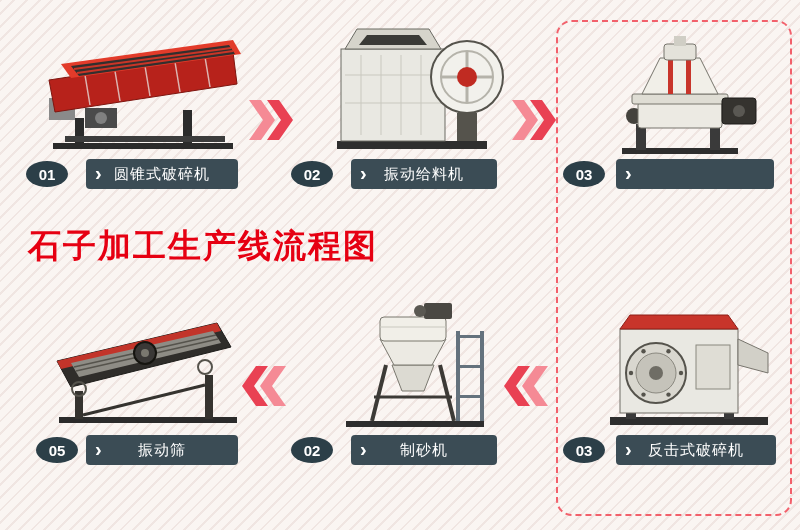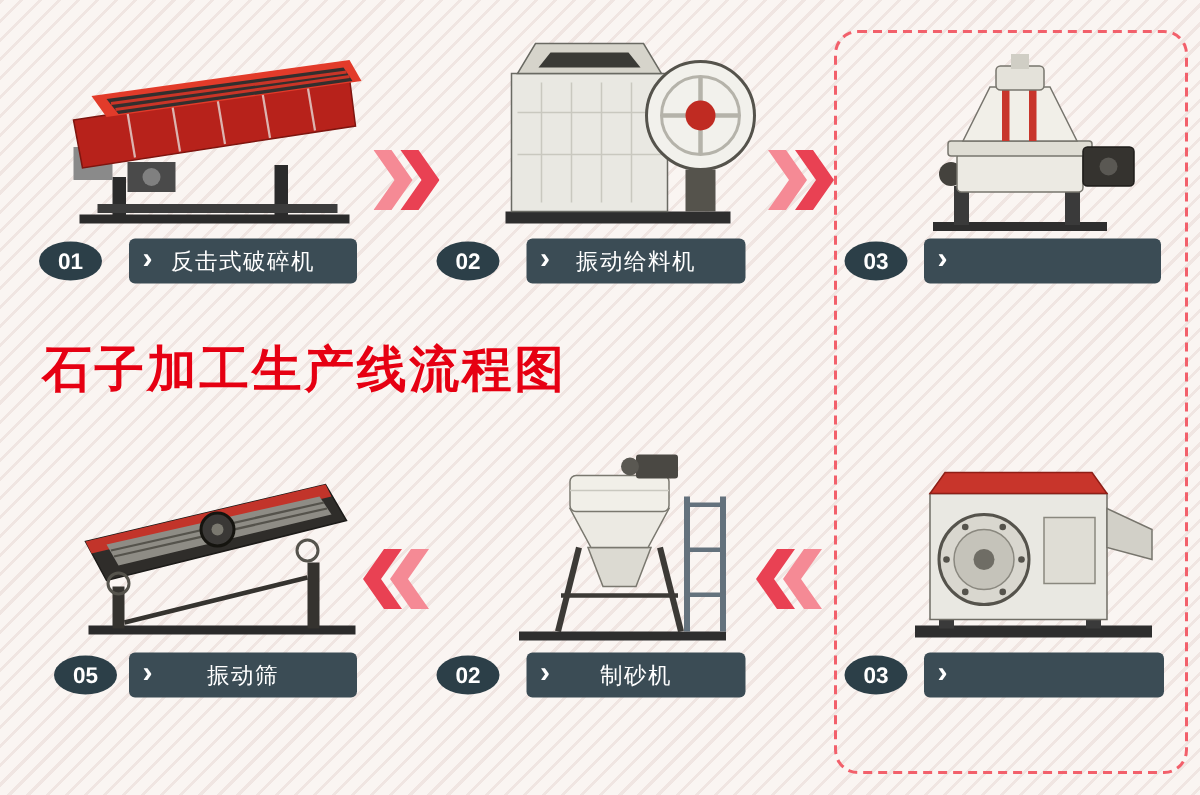--- a/index.html
+++ b/index.html
@@ -55,21 +55,21 @@
     <polygon points="26,36 198,12 206,26 36,50" fill="#e23b2a"></polygon>
     <polygon points="36,38 194,17 200,26 44,48" fill="#332f2e"></polygon>
     <line x1="39" y1="41" x2="196" y2="20" stroke="#c93527" stroke-width="2"></line>
     <line x1="42" y1="45" x2="198" y2="23" stroke="#c93527" stroke-width="2"></line>
     <rect x="50" y="80" width="32" height="20" fill="#4a4a4a"></rect>
     <circle cx="66" cy="90" r="6" fill="#808080"></circle>
   </svg>
   <div class="badge" style="left:26px;top:161px">01</div>
   <div class="label-box" style="left:86px;top:159px;width:152px">
     <span class="chev">›</span>
-    <span>反击式破碎机</span>
+    <span>圆锥式破碎机</span>
   </div>
 
   <svg class="arrow" style="left:249px;top:100px" width="44" height="40" viewBox="0 0 44 40">
     <polygon class="light" points="0,0 12,0 26,20 12,40 0,40 14,20"></polygon>
     <polygon class="dark" points="18,0 30,0 44,20 30,40 18,40 32,20"></polygon>
   </svg>
 
   <svg class="machine" style="left:325px;top:15px" width="180" height="140" viewBox="0 0 180 140">
     <rect x="12" y="126" width="150" height="8" fill="#2e2e2e"></rect>
     <rect x="16" y="34" width="104" height="92" fill="#e9e8e2" stroke="#6a6a63"></rect>
@@ -136,20 +136,21 @@
     <circle cx="89" cy="78" r="2.2" fill="#55534c"></circle>
     <circle cx="76.5" cy="99.6" r="2.2" fill="#55534c"></circle>
     <circle cx="51.5" cy="99.6" r="2.2" fill="#55534c"></circle>
     <circle cx="39" cy="78" r="2.2" fill="#55534c"></circle>
     <circle cx="51.5" cy="56.3" r="2.2" fill="#55534c"></circle>
     <circle cx="76.5" cy="56.3" r="2.2" fill="#55534c"></circle>
   </svg>
   <div class="badge" style="left:563px;top:437px">03</div>
   <div class="label-box" style="left:616px;top:435px;width:160px">
     <span class="chev">›</span>
+    <span>反击式破碎机</span>
   </div>
 
   <svg class="arrow flip" style="left:504px;top:366px" width="44" height="40" viewBox="0 0 44 40">
     <polygon class="light" points="0,0 12,0 26,20 12,40 0,40 14,20"></polygon>
     <polygon class="dark" points="18,0 30,0 44,20 30,40 18,40 32,20"></polygon>
   </svg>
 
   <svg class="machine" style="left:328px;top:295px" width="170" height="135" viewBox="0 0 170 135">
     <rect x="18" y="126" width="138" height="6" fill="#2e2e2e"></rect>
     <line x1="58" y1="70" x2="44" y2="126" stroke="#3c3a36" stroke-width="4"></line>

